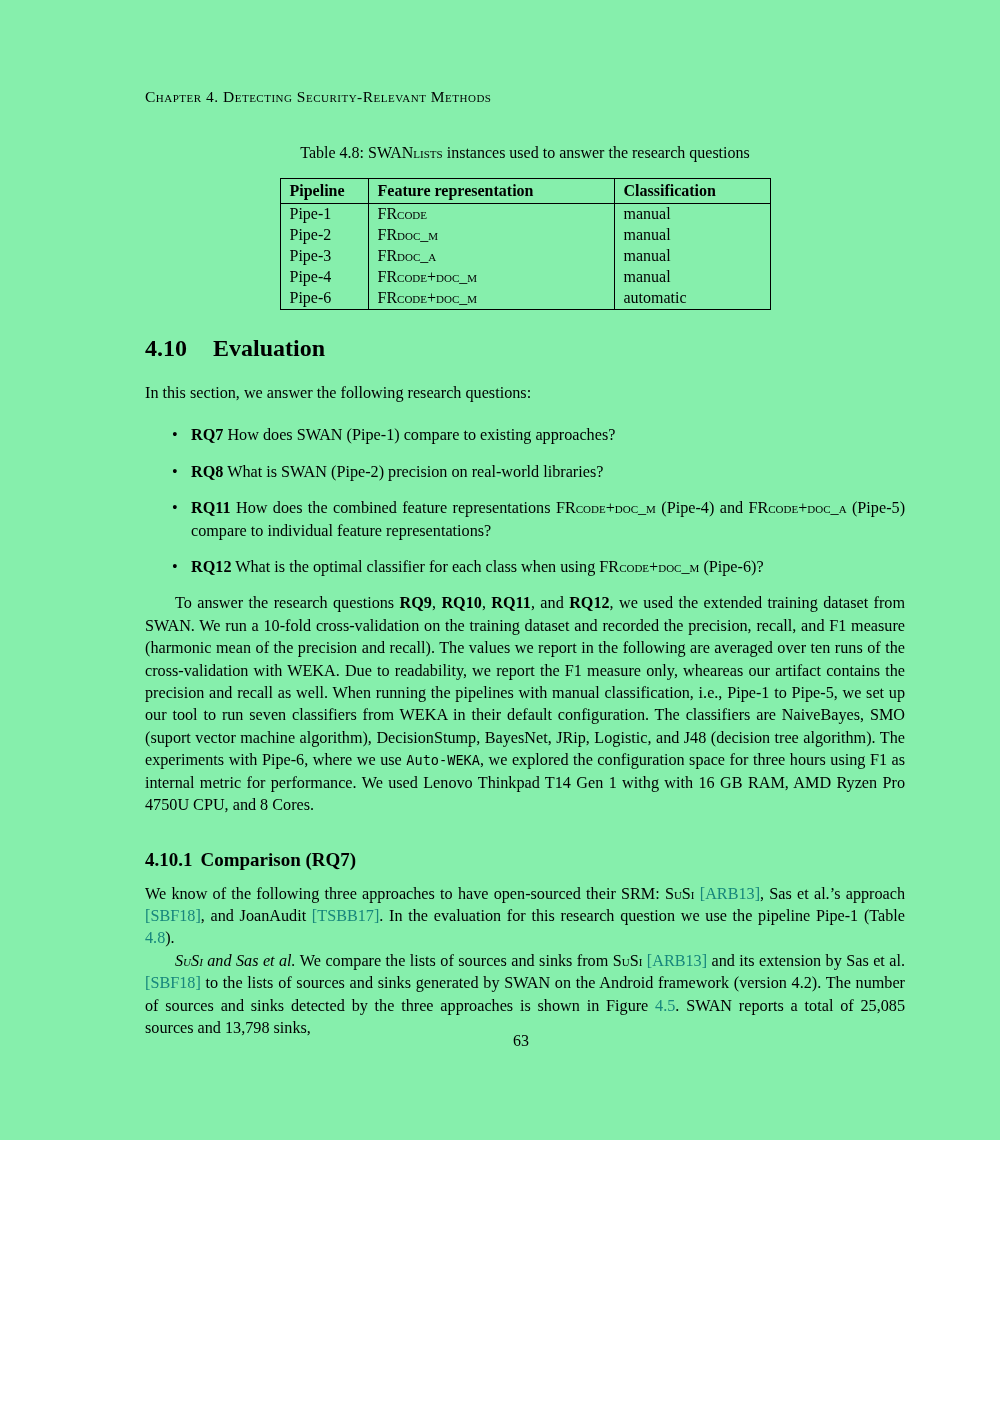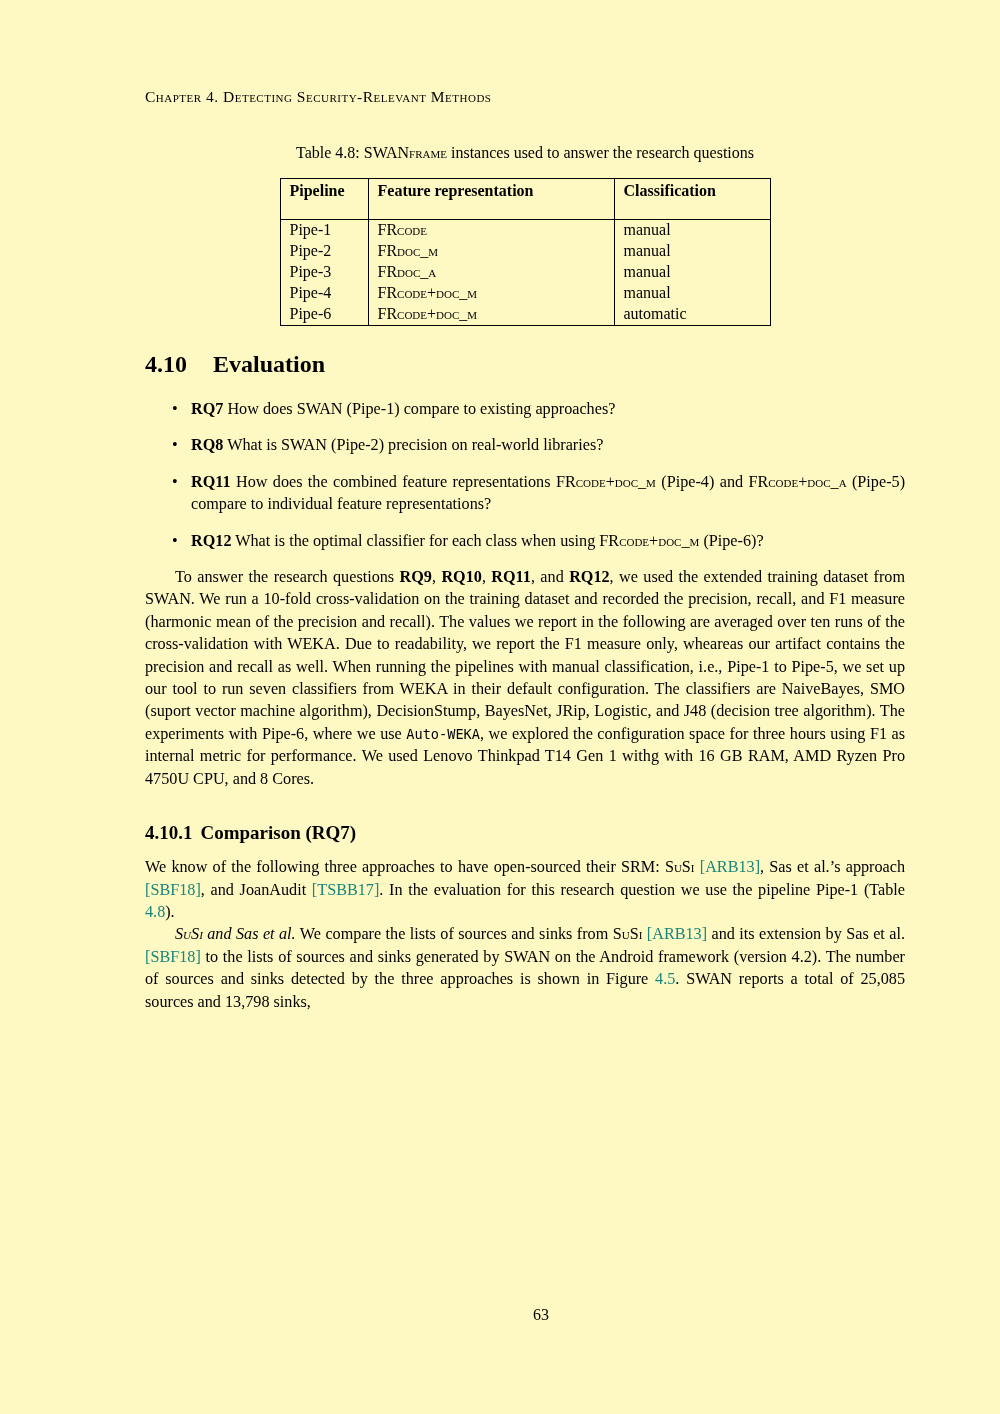--- a/index.html
+++ b/index.html
@@ -4,23 +4,23 @@
 <style>
   * { margin:0; padding:0; box-sizing:border-box; }
   html,body { background:#ffffff; }
   body {
     width:1000px; height:1414px;
     font-family:"Liberation Serif","DejaVu Serif",serif;
     color:#000;
   }
   .page {
     position:relative;
-    width:1000px; height:1414px;
+    width:1000px; height:1140px;
     padding:88px 95px 0 145px;
-    background:#fef9c3;
+    background:#86efac;
     overflow:hidden;
   }
   .running-header {
     font-variant:small-caps;
     font-size:15.5px;
     letter-spacing:0.5px;
   }
   .table-caption {
     margin-top:38px;
     text-align:center;
@@ -36,21 +36,21 @@
     border-left:1px solid #000;
     border-right:1px solid #000;
     padding:1px 11px 2px 9px;
     text-align:left;
     font-weight:normal;
     white-space:nowrap;
   }
   .pipe-table thead th {
     font-weight:bold;
     border-bottom:1px solid #000;
-    padding-top:3px; padding-bottom:19px;
+    padding-top:3px; padding-bottom:3px;
   }
   .pipe-table td.col-pipeline { width:88px; }
   .pipe-table td.col-feature, .pipe-table th.col-feature { width:246px; }
   .pipe-table td.col-class, .pipe-table th.col-class { width:156px;margin-left:16px; }
 
   .section-heading {
     margin-top:25px;
     font-size:24px;
     font-weight:bold;
   }
@@ -91,35 +91,35 @@
     top:0;
   }
 
   .b  { font-weight:bold; }
   .sc { font-variant:small-caps; }
   .i  { font-style:italic; }
   .tt { font-family:"DejaVu Sans Mono","Liberation Mono",monospace; font-size:0.84em; }
 
   .page-number {
     position:absolute;
-    left:161px;
+    left:141px;
     width:760px;
     bottom:90px;
     text-align:center;
     font-size:16px;
   }
 </style>
 </head>
 <body>
 
 <div class="page">
 
   <div class="running-header">Chapter 4. Detecting Security-Relevant Methods</div>
 
-  <div class="table-caption"><span>Table 4.8: SWAN</span><span class="sc">frame</span><span> instances used to answer the research questions</span></div>
+  <div class="table-caption"><span>Table 4.8: SWAN</span><span class="sc">lists</span><span> instances used to answer the research questions</span></div>
 
   <table class="pipe-table">
     <thead>
       <tr>
         <th class="col-pipeline">Pipeline</th>
         <th class="col-feature">Feature representation</th>
         <th class="col-class">Classification</th>
       </tr>
     </thead>
     <tbody>
@@ -148,20 +148,21 @@
         <td class="col-feature"><span>FR</span><span class="sc">code+doc_m</span></td>
         <td class="col-class">automatic</td>
       </tr>
     </tbody>
   </table>
 
   <h1 class="section-heading">
     <span class="num">4.10</span><span>Evaluation</span>
   </h1>
 
+  <p class="body-par intro">In this section, we answer the following research questions:</p>
 
   <ul class="rq-list">
     <li><span class="b">RQ7</span><span> How does SWAN (Pipe-1) compare to existing approaches?</span></li>
     <li><span class="b">RQ8</span><span> What is SWAN (Pipe-2) precision on real-world libraries?</span></li>
     <li><span class="b">RQ11</span><span> How does the combined feature representations FR</span><span class="sc">code+doc_m</span><span> (Pipe-4) and FR</span><span class="sc">code+doc_a</span><span> (Pipe-5) compare to individual feature representations?</span></li>
     <li><span class="b">RQ12</span><span> What is the optimal classifier for each class when using FR</span><span class="sc">code+doc_m</span><span> (Pipe-6)?</span></li>
   </ul>
 
   <p class="body-par indent after-list"><span>To answer the research questions </span><span class="b">RQ9</span><span>, </span><span class="b">RQ10</span><span>, </span><span class="b">RQ11</span><span>, and </span><span class="b">RQ12</span><span>, we used the extended training dataset from SWAN. We run a 10-fold cross-validation on the training dataset and recorded the precision, recall, and F1 measure (harmonic mean of the precision and recall). The values we report in the following are averaged over ten runs of the cross-validation with WEKA. Due to readability, we report the F1 measure only, wheareas our artifact contains the precision and recall as well. When running the pipelines with manual classification, i.e., Pipe-1 to Pipe-5, we set up our tool to run seven classifiers from WEKA in their default configuration. The classifiers are NaiveBayes, SMO (suport vector machine algorithm), DecisionStump, BayesNet, JRip, Logistic, and J48 (decision tree algorithm). The experiments with Pipe-6, where we use </span><span class="tt">Auto-WEKA</span><span>, we explored the configuration space for three hours using F1 as internal metric for performance. We used Lenovo Thinkpad T14 Gen 1 withg with 16 GB RAM, AMD Ryzen Pro 4750U CPU, and 8 Cores.</span></p>
 

